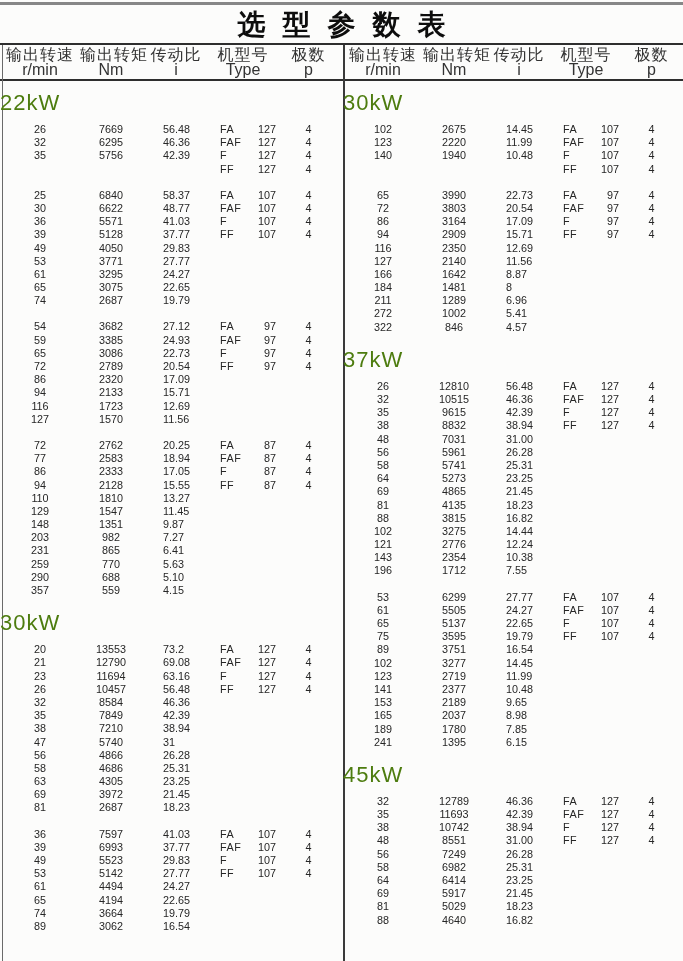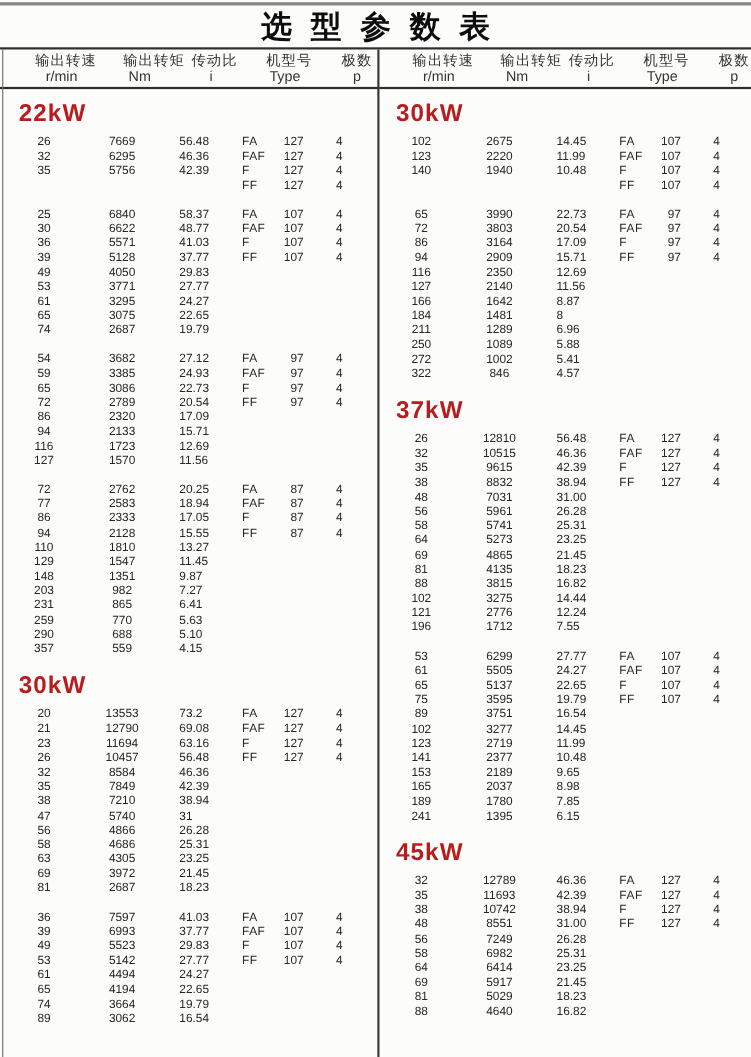--- a/index.html
+++ b/index.html
@@ -15,30 +15,30 @@
   }
   .rule-title { position:absolute; top:43px; left:0; width:683px; height:2px; background:#2e2e2e; }
   .rule-head  { position:absolute; top:79px; left:0; width:683px; height:2px; background:#2e2e2e; }
   .left-edge  { position:absolute; left:2px; top:45px; height:916px; width:1px; background:#6a6a6a; }
   .divider    { position:absolute; left:343px; top:45px; height:916px; width:2px; background:#3a3a3a; }
 
   .thead { position:absolute; top:47px; left:0; width:683px; display:flex; }
   .thead-half { display:grid; grid-template-columns:80px 62px 68px 66px 65px; }
   .thead-half.lh { width:343px; }
   .thead-half.rh { width:340px; }
-  .th { text-align:center; font-size:13px; color:#333;margin-left:32px; }
+  .th { text-align:center; font-size:16px; color:#333; }
   .th-name { line-height:16px; letter-spacing:1px; white-space:nowrap; }
   .th-unit { line-height:14px; }
 
   .tbody { position:absolute; top:82px; left:0; width:683px; display:flex; }
   .col { width:343px; } .col.right { width:340px; }
 
   .kw-title {
-    font-size:22px; font-weight:bold; color:#b91c1c;
-    padding-left:17px; margin-top:8px; margin-bottom:7px; letter-spacing:1px;
+    font-size:22px; font-weight:normal; color:#4d7c0f;
+    padding-left:0; margin-top:8px; margin-bottom:7px; letter-spacing:1px;
   }
   .group { margin-bottom:13px; }
   .row {
     display:grid; grid-template-columns:80px 62px 68px 66px 65px;
     height:13.2px; line-height:13.2px; font-size:10.8px; color:#262626; white-space:nowrap;
   }
   .c { overflow:visible; }
   .c.speed, .c.torque, .c.poles { text-align:center; }
   .c.ratio { padding-left:21px; text-align:left; }
   .c.type { padding-left:10px; display:flex; }
@@ -795,30 +795,20 @@
               <span class="c speed">211</span>
               <span class="c torque">1289</span>
               <span class="c ratio">6.96</span>
               <span class="c type">
                 <span class="tcode"></span>
                 <span class="tnum"></span>
               </span>
               <span class="c poles"></span>
             </div>
             <div class="row">
-              <span class="c speed">250</span>
-              <span class="c torque">1089</span>
-              <span class="c ratio">5.88</span>
-              <span class="c type">
-                <span class="tcode"></span>
-                <span class="tnum"></span>
-              </span>
-              <span class="c poles"></span>
-            </div>
-            <div class="row">
               <span class="c speed">272</span>
               <span class="c torque">1002</span>
               <span class="c ratio">5.41</span>
               <span class="c type">
                 <span class="tcode"></span>
                 <span class="tnum"></span>
               </span>
               <span class="c poles"></span>
             </div>
             <div class="row">
@@ -953,20 +943,30 @@
               <span class="c type">
                 <span class="tcode"></span>
                 <span class="tnum"></span>
               </span>
               <span class="c poles"></span>
             </div>
             <div class="row">
               <span class="c speed">121</span>
               <span class="c torque">2776</span>
               <span class="c ratio">12.24</span>
+              <span class="c type">
+                <span class="tcode"></span>
+                <span class="tnum"></span>
+              </span>
+              <span class="c poles"></span>
+            </div>
+            <div class="row">
+              <span class="c speed">143</span>
+              <span class="c torque">2354</span>
+              <span class="c ratio">10.38</span>
               <span class="c type">
                 <span class="tcode"></span>
                 <span class="tnum"></span>
               </span>
               <span class="c poles"></span>
             </div>
             <div class="row">
               <span class="c speed">196</span>
               <span class="c torque">1712</span>
               <span class="c ratio">7.55</span>

